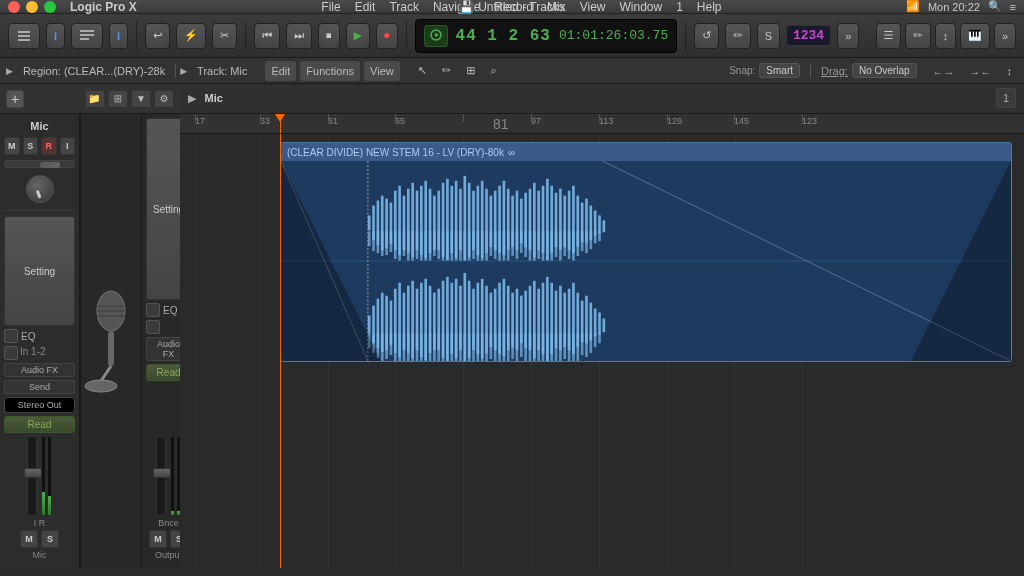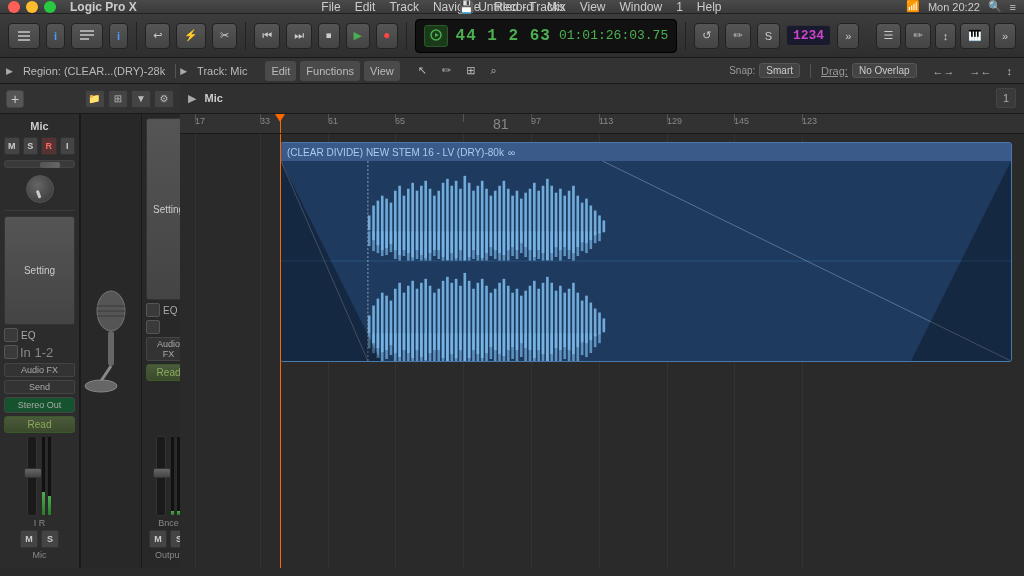--- a/index.html
+++ b/index.html
@@ -212,21 +212,21 @@
       width: 3px; height: 8px;
       background: #ccc;
       position: absolute;
       bottom: 4px;
       left: 50%;
       transform: translateX(-50%) rotate(-20deg);
       transform-origin: bottom center;
       border-radius: 1px;
     }
     .routing-btn {
-      background: #14532d; border: 1px solid #444; border-radius: 3px;
+      background: #000000; border: 1px solid #444; border-radius: 3px;
       padding: 2px 4px; color: #aaa; font-size: 9px; cursor: pointer;
       text-align: center;
     }
     .read-btn {
       background: linear-gradient(to bottom, #4a5a3a, #3a4a2a);
       border: 1px solid #3a5a2a;
       border-radius: 3px; padding: 2px 8px; color: #8caa5c;
       font-size: 10px; cursor: pointer; text-align: center;
     }
 
@@ -393,21 +393,21 @@
     }
     .io-row {
       display: flex; gap: 2px;
     }
     .io-toggle {
       width: 14px; height: 14px;
       background: #3a3a3a; border: 1px solid #555; border-radius: 2px;
       display: flex; align-items: center; justify-content: center;
       font-size: 8px; color: #888; cursor: pointer;
     }
-    .io-label { font-size: 13px; color: #888; }
+    .io-label { font-size: 10px; color: #888; }
 
     .fader-section {
       display: flex; flex-direction: column; align-items: center; gap: 2px;
       flex: 1; justify-content: flex-end; padding-bottom: 4px;
     }
     .fader-pair {
       display: flex; gap: 4px; align-items: flex-end;
     }
     .vert-fader {
       width: 10px;

